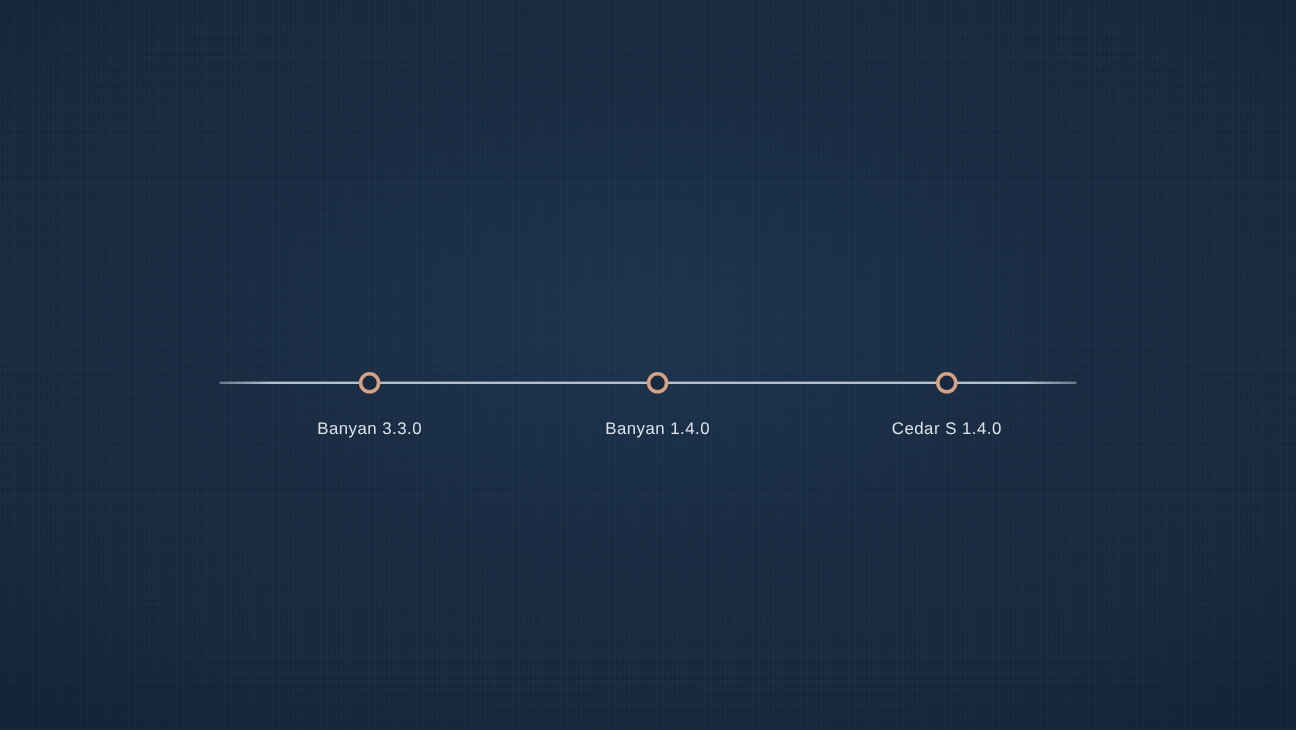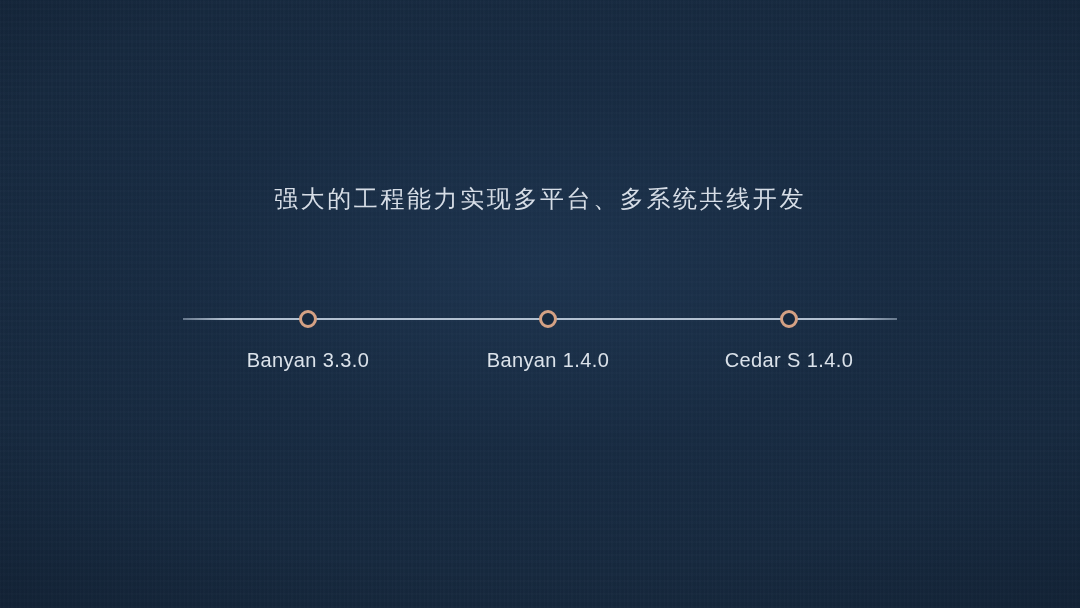--- a/index.html
+++ b/index.html
@@ -109,36 +109,35 @@
     border-radius: 50%;
     border: 3.6px solid #d4a184;
     background-color: #16293f;
   }
   .tl-label {
     position: absolute;
     top: 30px;
     left: -130px;
     width: 260px;
     text-align: center;
-    font-size: 20px;
+    font-size: 14px;
     font-weight: 400;
     letter-spacing: 0.4px;
     color: #dbe2ea;
     white-space: nowrap;
   }
 </style>
 </head>
 <body>
 
 <div id="slide">
 
   <div class="texture-layer"></div>
   <div class="vignette-layer"></div>
 
-  <div class="slide-title">强大的工程能力实现多平台、多系统共线开发</div>
 
   <div class="timeline">
 
     <div class="timeline-axis"></div>
 
     <div class="tl-node" style="left:125px;">
       <div class="tl-marker"></div>
       <div class="tl-label">Banyan 3.3.0</div>
     </div>
 

